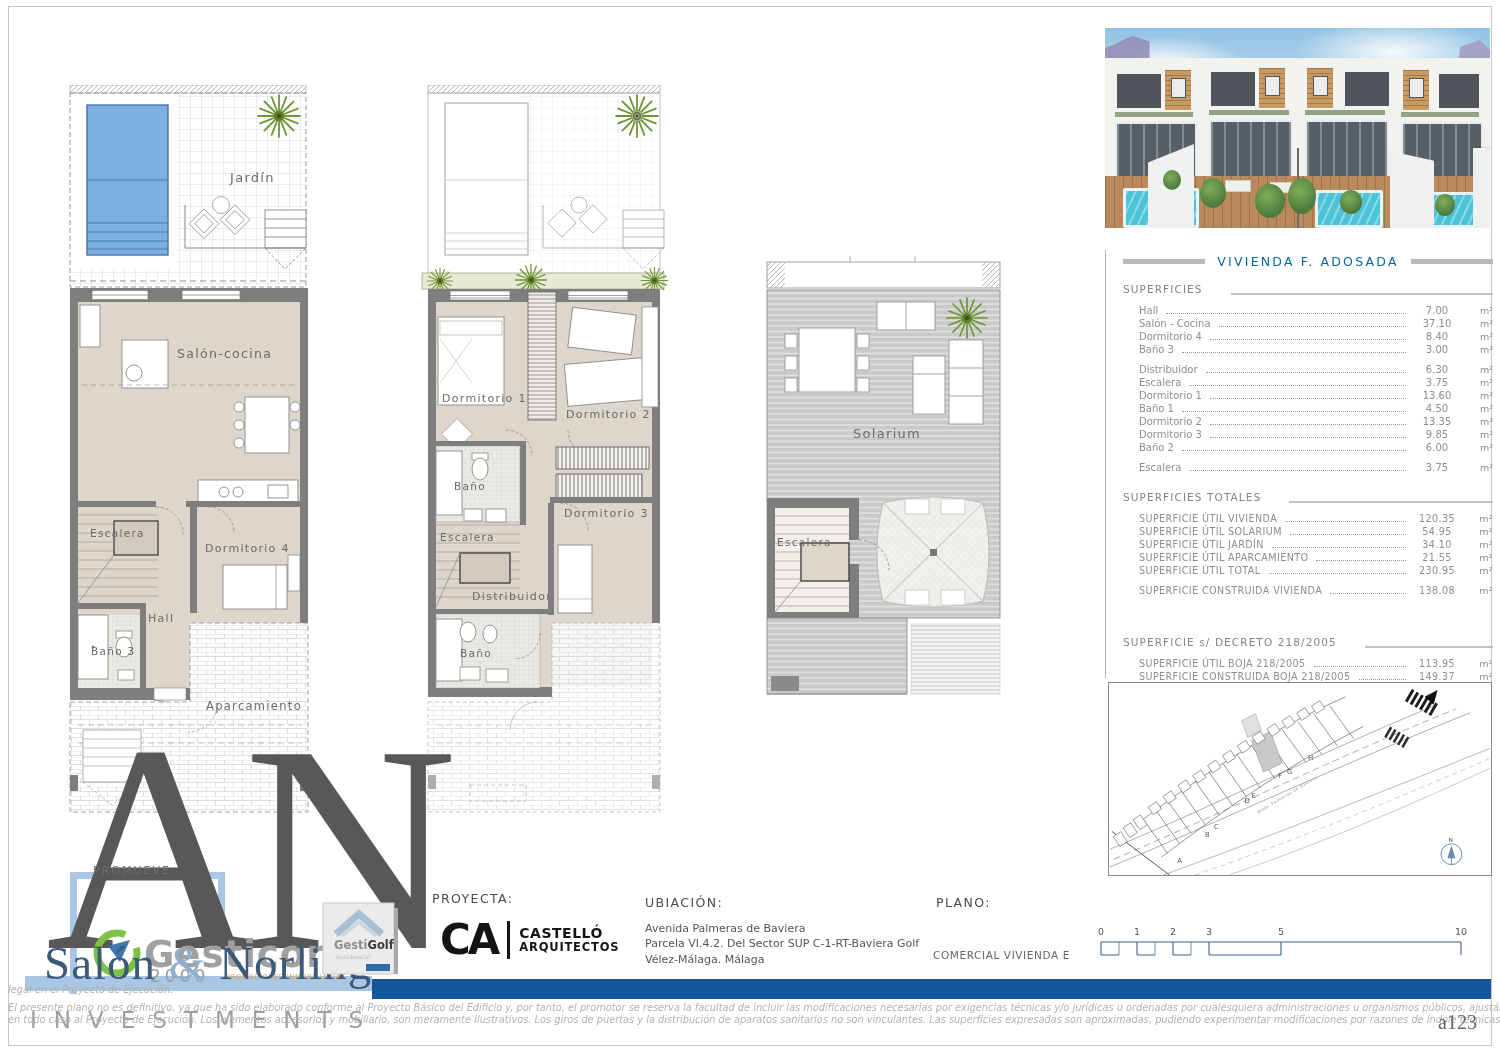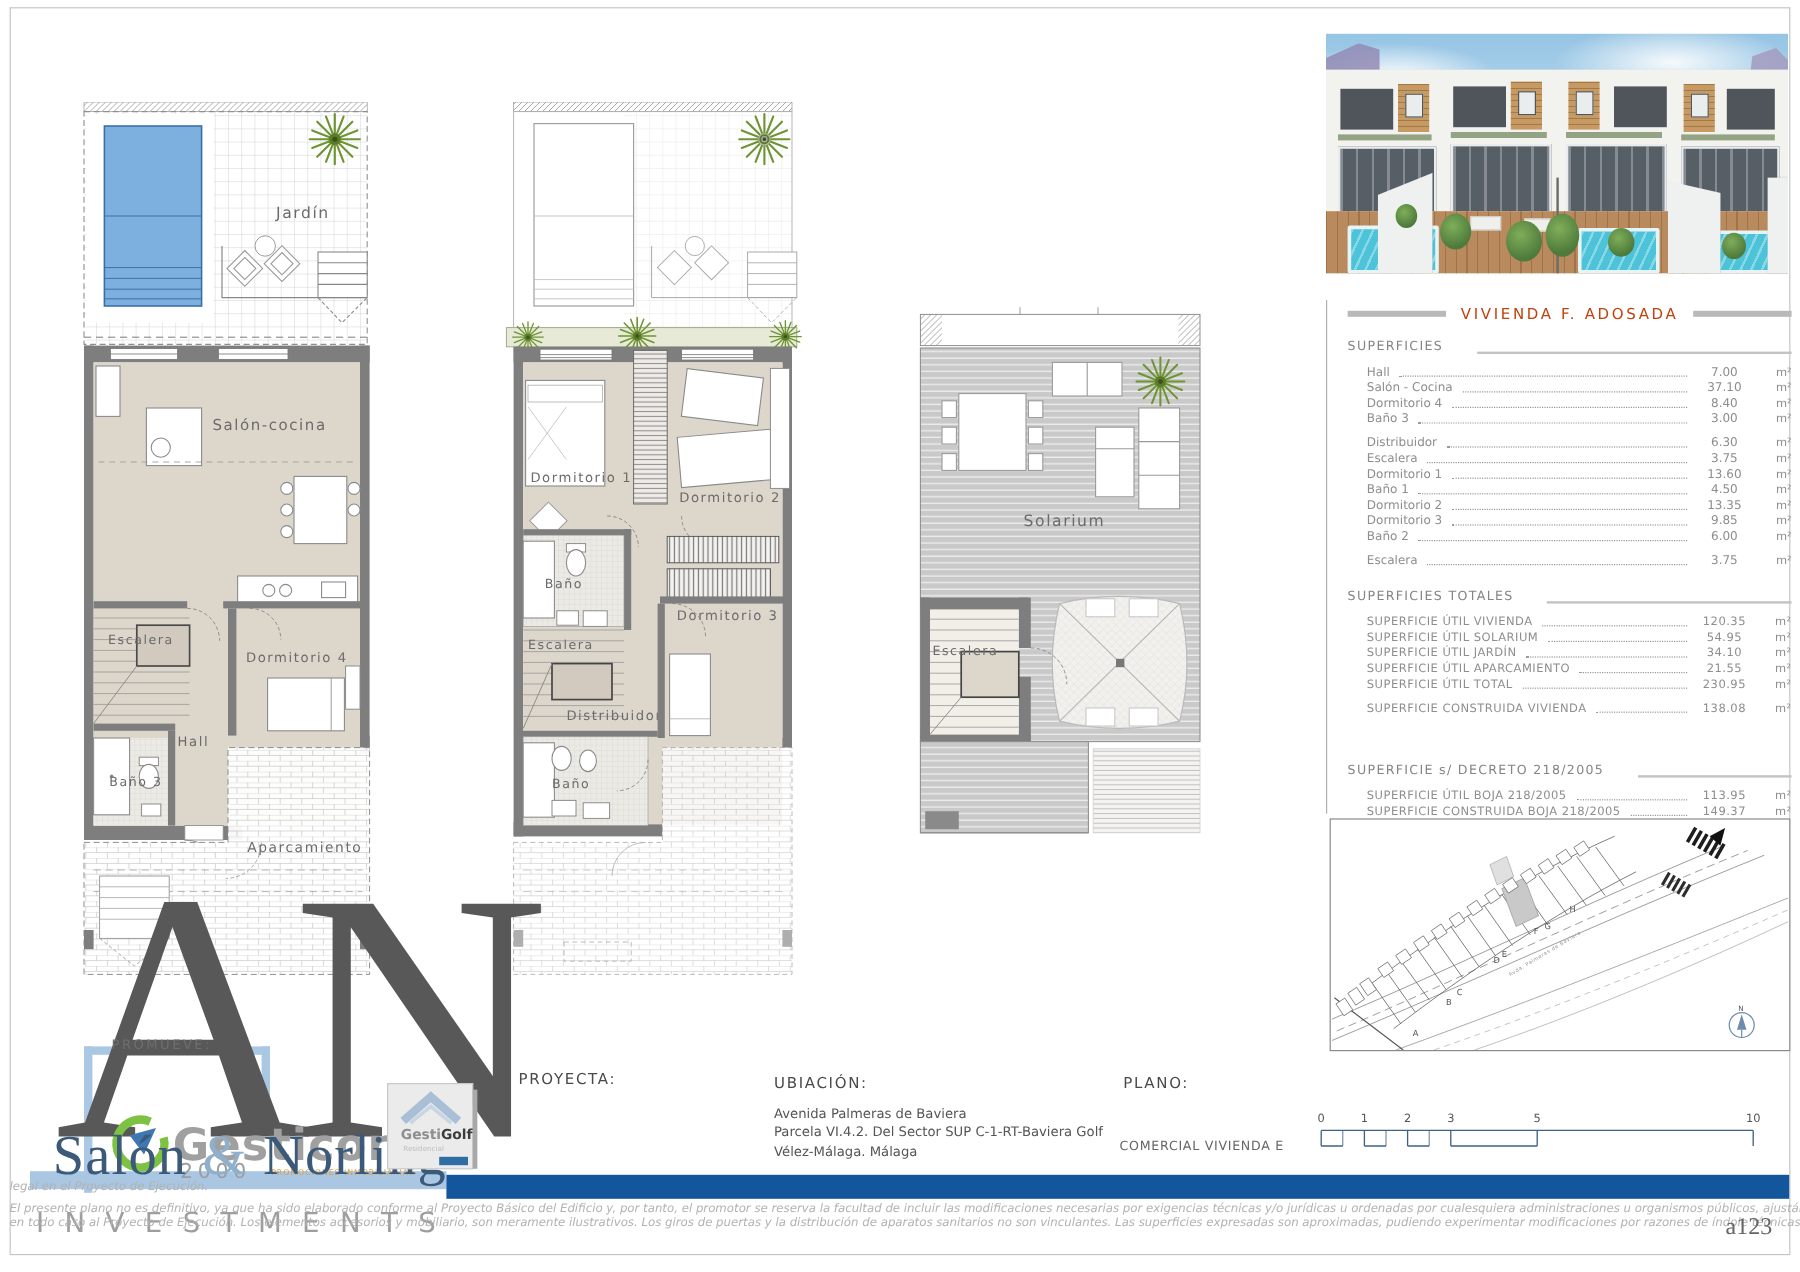--- a/index.html
+++ b/index.html
@@ -37,21 +37,21 @@
   .pwall{position:absolute;background:#eff1f1;box-shadow:1px 0 2px rgba(0,0,0,.3);}
   .plantblob{position:absolute;border-radius:50%;
              background:radial-gradient(circle at 40% 35%,#7fae59,#4e7a3c 70%);}
   .fencel{position:absolute;width:2px;background:#6b6b6b;}
   .loungew{position:absolute;background:#efefec;border:1px solid #cfcfc8;}
   
   .panel{position:absolute;left:1105px;top:250px;width:388px;height:428px;z-index:1;
          border-left:1px solid #b0b0b0;padding-left:17px;box-sizing:border-box;color:#8e8e8e;}
   .ptitle-row{display:flex;align-items:center;gap:12px;margin-top:4px;}
   .pbar{flex:1;height:5px;background:#b9b9b9;}
-  .ptitle{font-size:12.5px;letter-spacing:2.2px;color:#c2410c;white-space:nowrap;}
+  .ptitle{font-size:12.5px;letter-spacing:2.2px;color:#0369a1;white-space:nowrap;}
   .psec{margin-top:14px;}
   .psec.t2{margin-top:18px;}
   .psec.t3{margin-top:40px;}
   .phead-row{display:flex;align-items:flex-end;gap:28px;margin-bottom:8px;}
   .phead{font-size:10.5px;letter-spacing:1.1px;color:#858585;white-space:nowrap;}
   .prule{flex:1;height:2px;background:#c3c3c3;}
   .prow{display:flex;align-items:flex-end;height:13px;margin-left:16px;font-size:10px;}
   .prow.g{margin-top:7px;}
   .prow.tot{font-size:9.6px;letter-spacing:.4px;}
   .plabel{white-space:nowrap;}
@@ -660,20 +660,28 @@
     <text transform="translate(150,132) rotate(-31)" font-family="DejaVu Sans, sans-serif" font-size="4.3" fill="#9a9a9a" letter-spacing="0.5">Avda. Palmeras de Baviera</text>
     <g>
       <circle cx="345" cy="173" r="10.5" fill="#fff" stroke="#6b8cab" stroke-width="1"></circle>
       <polygon points="345,164 341,177 349,177" fill="#6b8cab"></polygon>
       <path d="M345 177 V184" stroke="#6b8cab" stroke-width="1"></path>
       <text x="342" y="161" font-family="DejaVu Sans, sans-serif" font-size="6" fill="#555">N</text>
     </g>
   </svg>
 
   <div class="tb-label" style="left:432px;top:891px">PROYECTA:</div>
+  <div class="ca-logo">
+    <span class="ca-mono">CA</span>
+    <span class="ca-div"></span>
+    <span class="ca-names">
+      <span class="ca-n1">CASTELLÓ</span>
+      <span class="ca-n2">ARQUITECTOS</span>
+    </span>
+  </div>
   <div class="tb-label" style="left:645px;top:895px">UBIACIÓN:</div>
   <div class="tb-address">
     <div>Avenida Palmeras de Baviera</div>
     <div>Parcela VI.4.2. Del Sector SUP C-1-RT-Baviera Golf</div>
     <div>Vélez-Málaga. Málaga</div>
   </div>
   <div class="tb-label" style="left:936px;top:895px">PLANO:</div>
   <div class="tb-plano">COMERCIAL VIVIENDA E</div>
 
   <svg class="widget" style="left:1093px;top:922px;width:380px;height:42px" viewBox="0 0 380 42">

